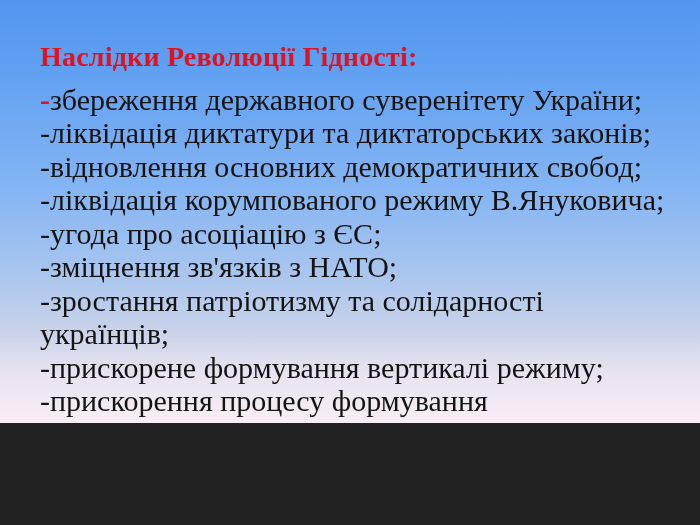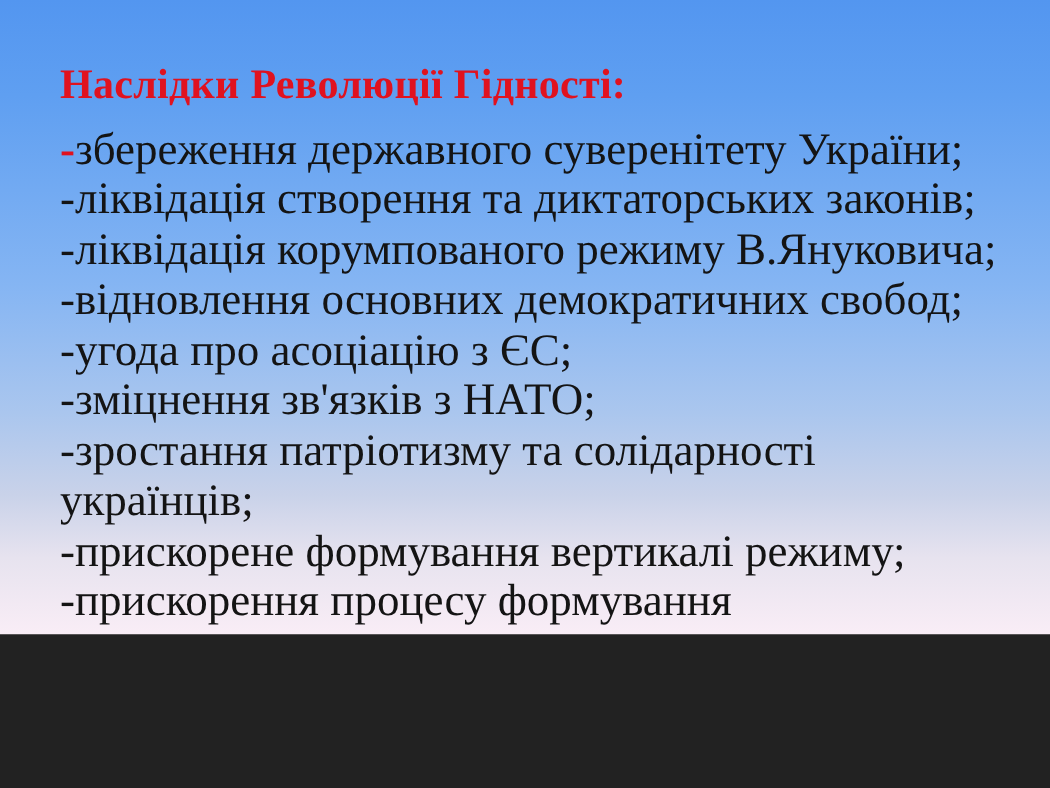--- a/index.html
+++ b/index.html
@@ -54,23 +54,23 @@
   }
 </style>
 </head>
 <body>
 
 <div class="slide">
   <div class="content">
     <h1 class="title">Наслідки Революції Гідності:</h1>
     <div class="list">
         <div class="line"><span class="dash red">-</span><span>збереження державного суверенітету України;</span></div>
-        <div class="line"><span class="dash">-</span><span>ліквідація створення та диктаторських законів;</span></div>
+        <div class="line"><span class="dash">-</span><span>ліквідація диктатури та диктаторських законів;</span></div>
+        <div class="line"><span class="dash">-</span><span>відновлення основних демократичних свобод;</span></div>
         <div class="line"><span class="dash">-</span><span>ліквідація корумпованого режиму В.Януковича;</span></div>
-        <div class="line"><span class="dash">-</span><span>відновлення основних демократичних свобод;</span></div>
         <div class="line"><span class="dash">-</span><span>угода про асоціацію з ЄС;</span></div>
         <div class="line"><span class="dash">-</span><span>зміцнення зв'язків з НАТО;</span></div>
         <div class="line"><span class="dash">-</span><span>зростання патріотизму та солідарності українців;</span></div>
         <div class="line"><span class="dash">-</span><span>прискорене формування вертикалі режиму;</span></div>
         <div class="line"><span class="dash">-</span><span>прискорення процесу формування громадянського суспільства.</span></div>
       </div>
   </div>
 </div>
 
 </body></html>

